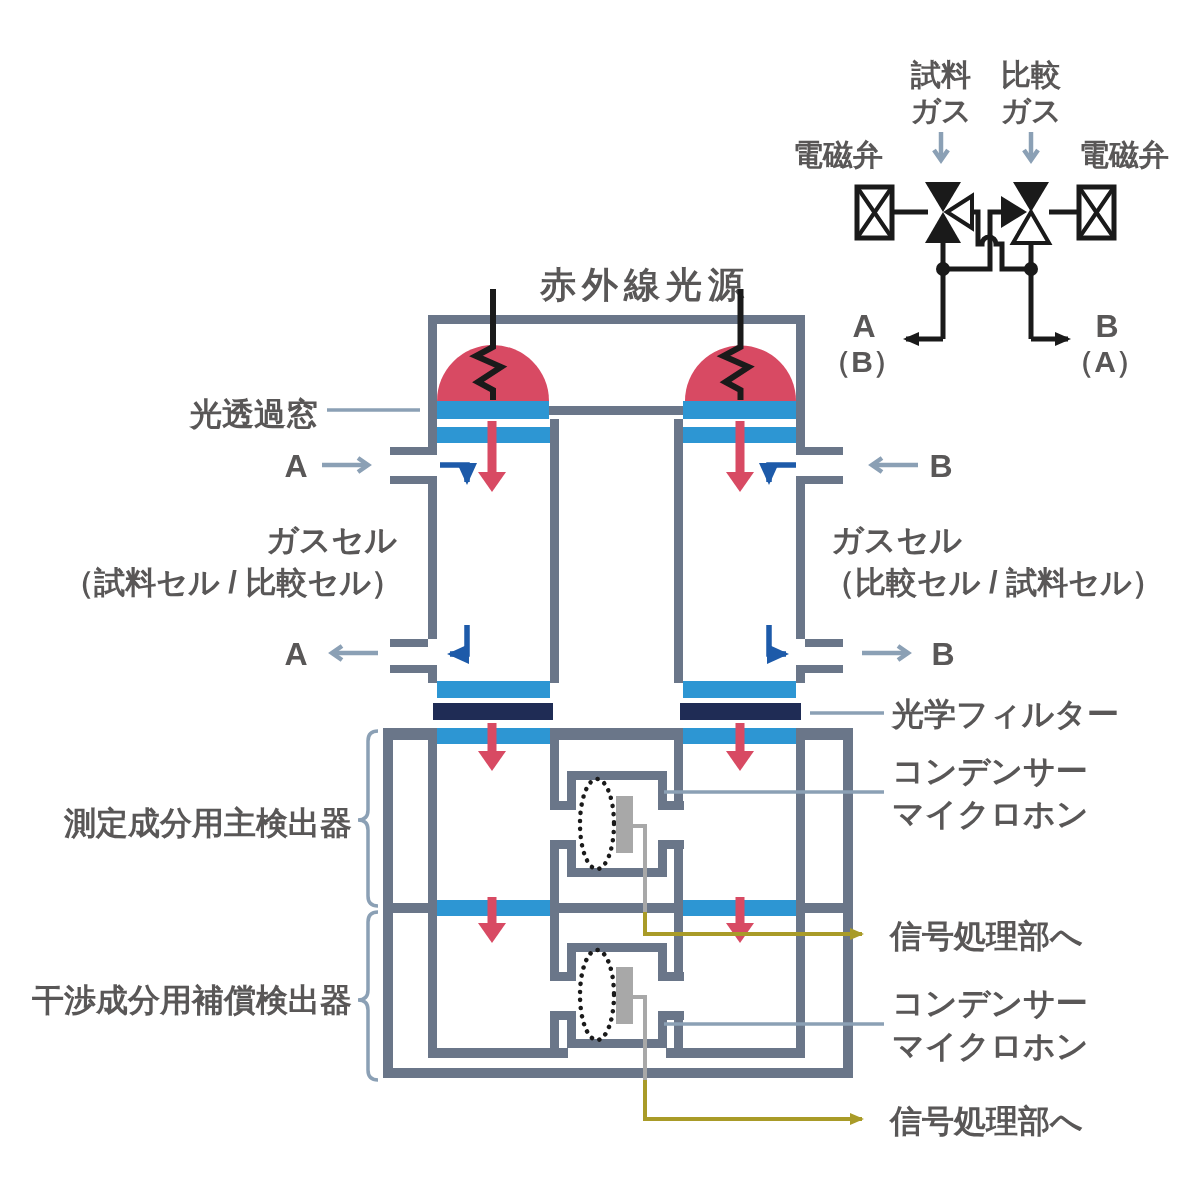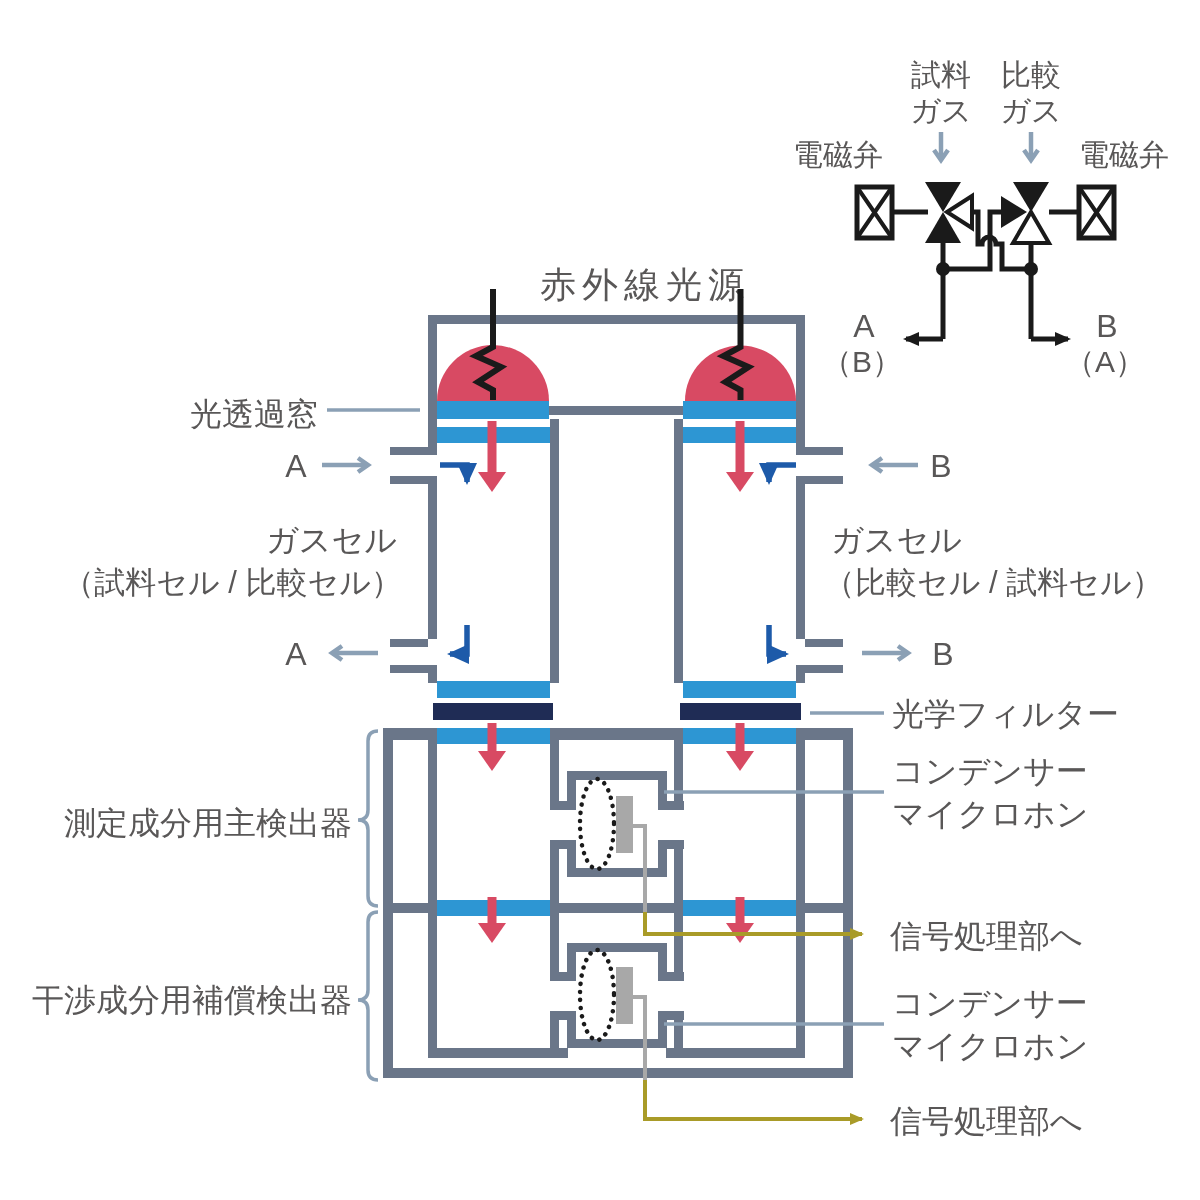--- a/index.html
+++ b/index.html
@@ -1,16 +1,16 @@
 <!DOCTYPE html>
 <html style="--structure: #6a7689; --accent_slate: #8ba0b5; --window_blue: #2d96d3; --filter_navy: #1f2c55; --ir_red: #d84a63; --flow_blue: #1d5aa9; --signal_olive: #a99b28; --mic_gray: #a8a8a8; --text_gray: #595757; --line_black: #1a1a1a;"><head>
 <meta charset="utf-8">
 <style>
   html,body{margin:0;padding:0;background:#ffffff;}
-  .stage{width:1200px;height:1200px;background:#ffffff;position:relative;overflow:hidden;}
+  .stage{width:1200px;height:1200px;background:#ffffff;position:relative;overflow:hidden;font-weight:bold;}
   svg{display:block;}
   .wall{fill:var(--structure);}
   .win{fill:var(--window_blue);}
   .navy{fill:var(--filter_navy);}
   .red{fill:var(--ir_red);}
   .micgray{fill:var(--mic_gray);}
   .slate-line{stroke:var(--accent_slate);stroke-width:3.5;fill:none;}
   .slate-arrow{stroke:var(--accent_slate);stroke-width:4.5;fill:none;}
   .flow{stroke:var(--flow_blue);stroke-width:5.5;fill:none;}
   .sig{stroke:var(--signal_olive);stroke-width:4;fill:none;}

